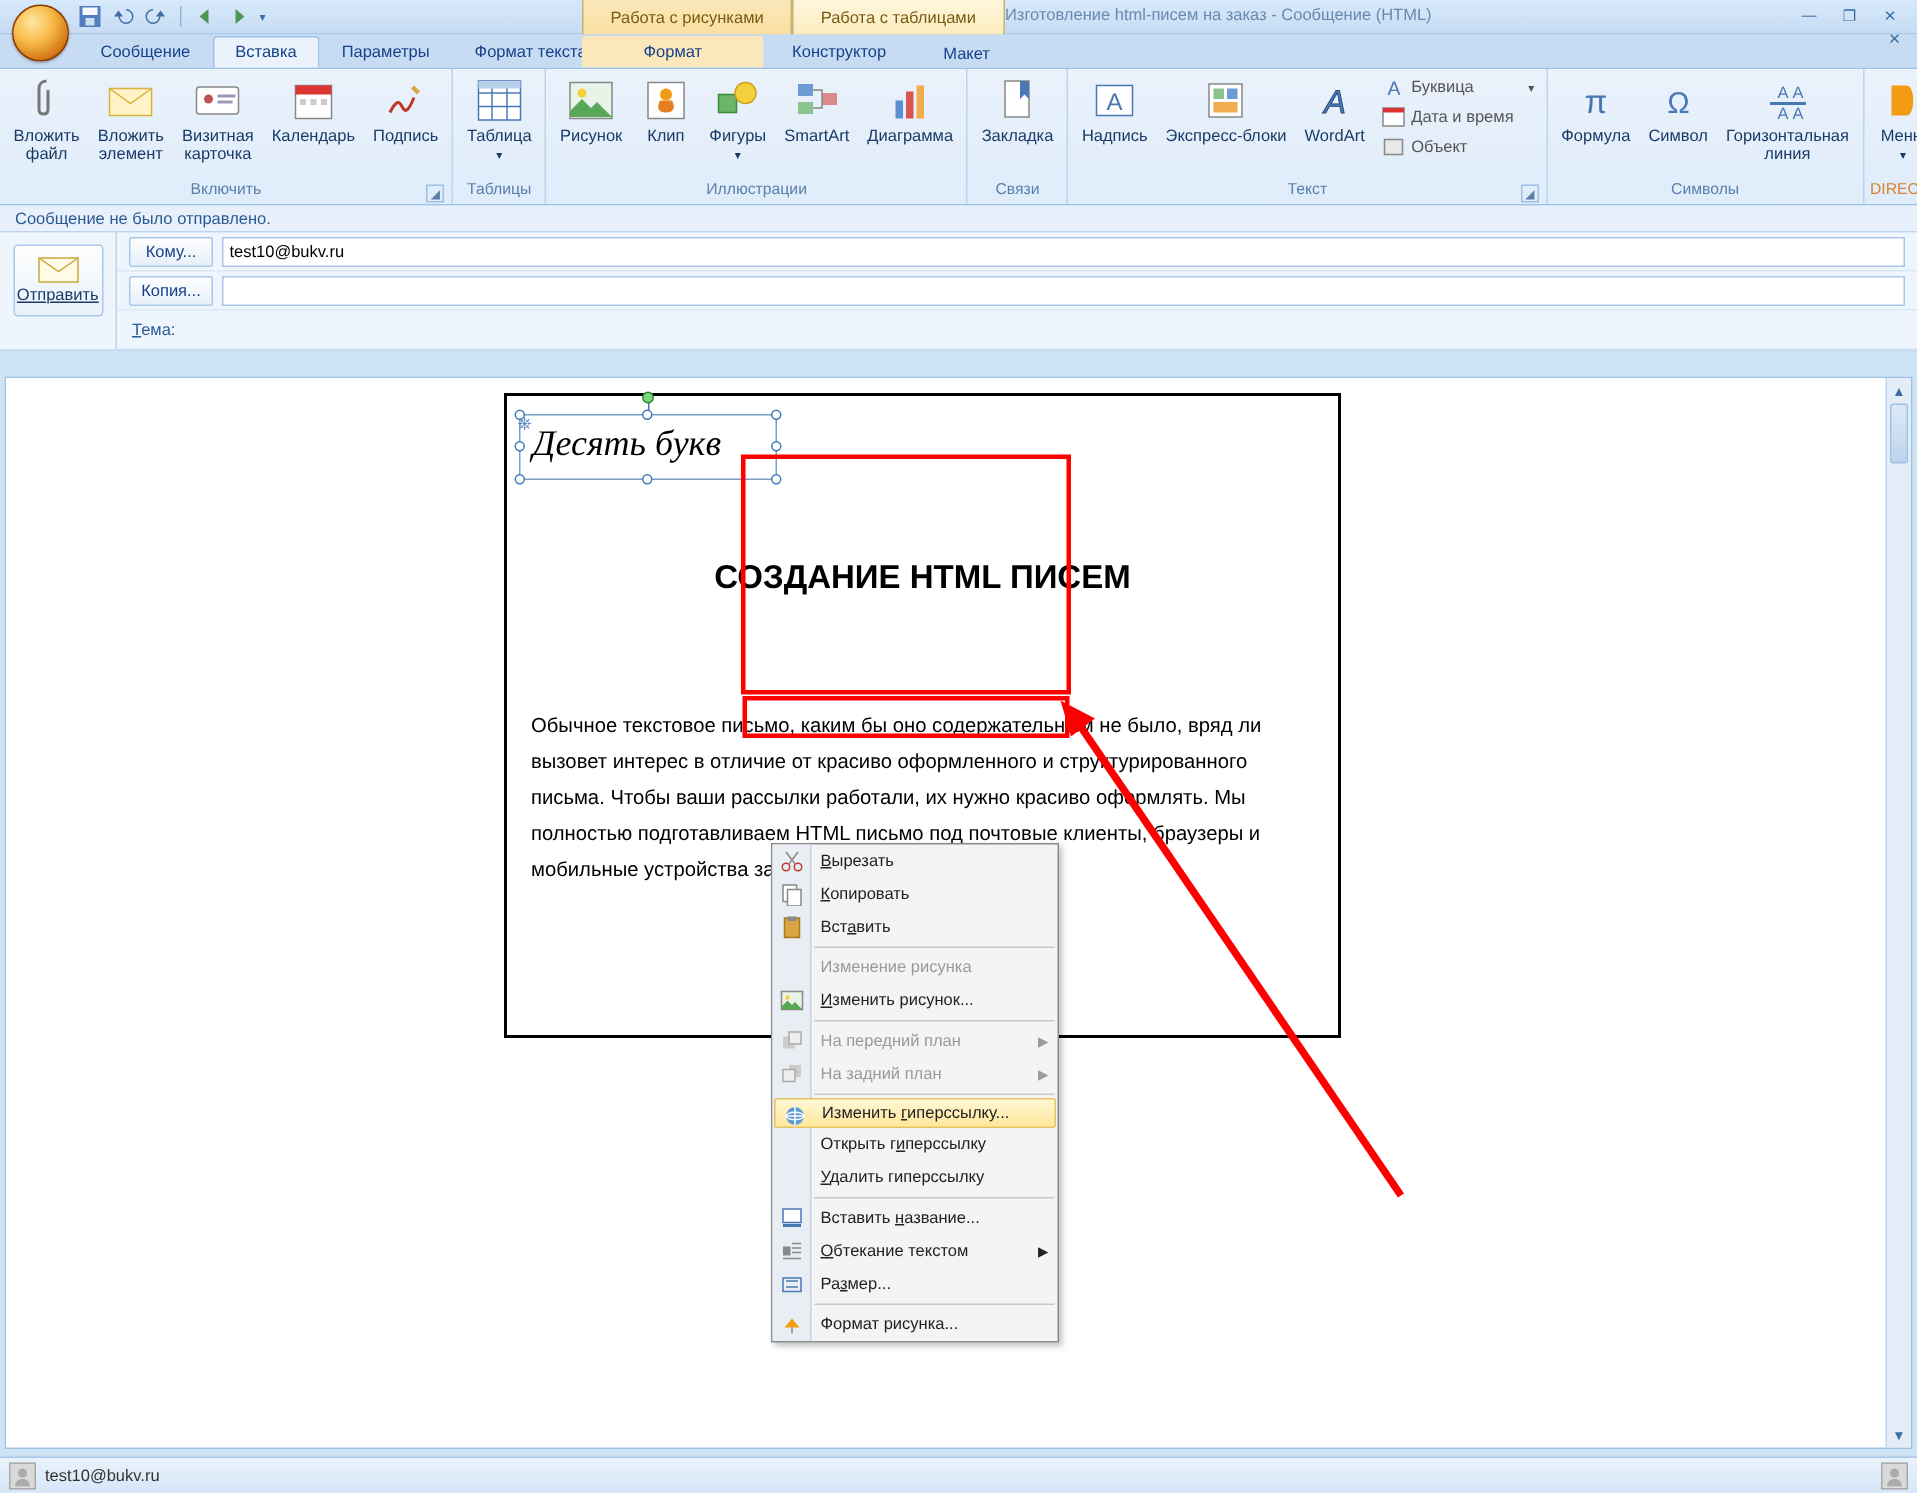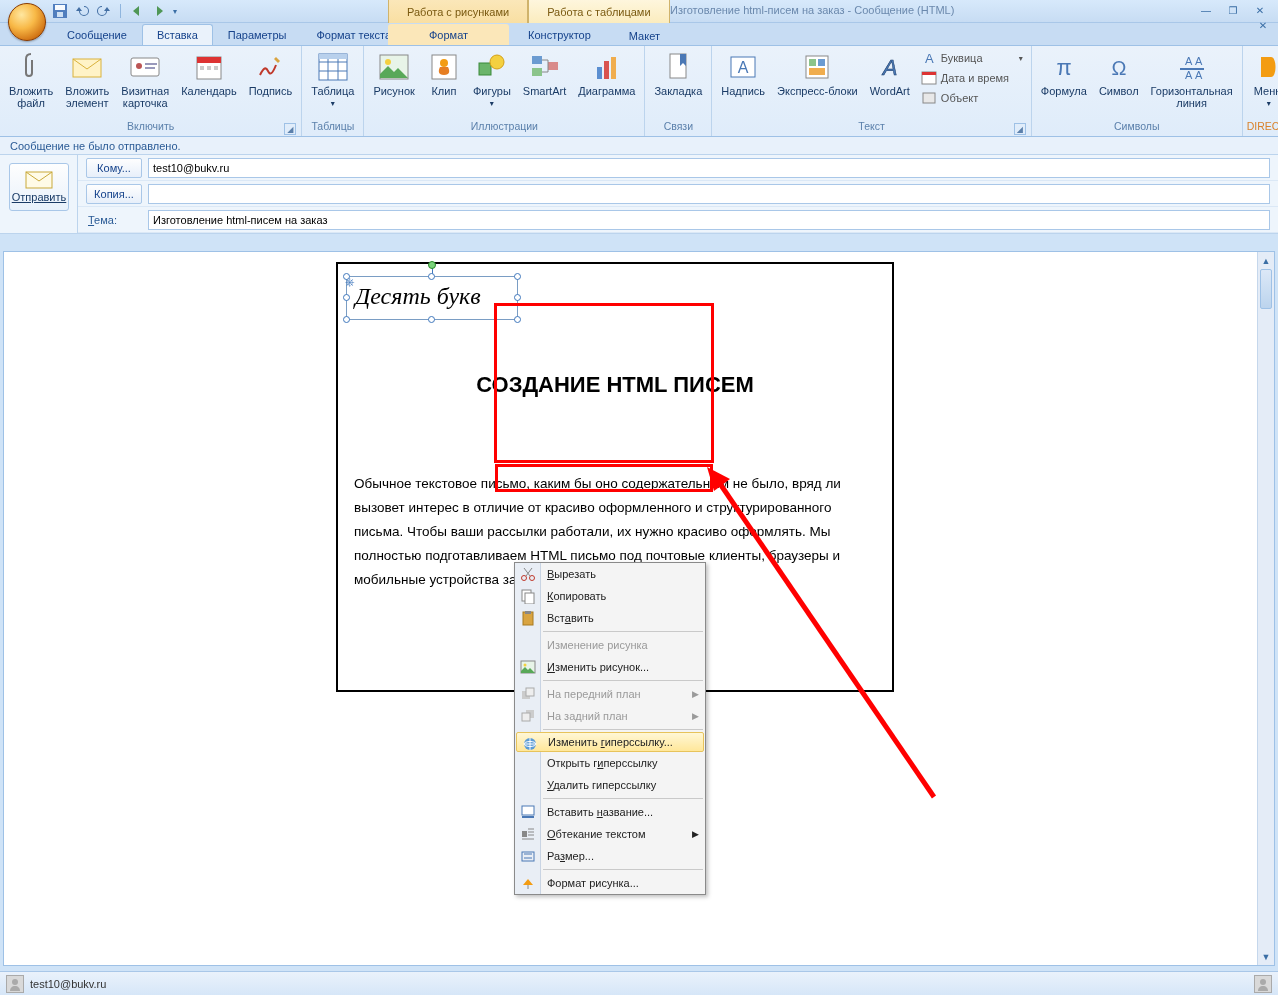--- a/index.html
+++ b/index.html
@@ -32,21 +32,21 @@
   .glbl{font-size:11px;color:#1a3b66;line-height:12px;white-space:pre}
   .group-title{height:16px;text-align:center;font-size:10.5px;color:#5b80ab;position:relative}
   .dlaunch{position:absolute;right:1px;bottom:1px;width:12px;height:12px;border:1px solid #9ec1e6;font-size:8px;display:flex;align-items:center;justify-content:center;color:#5b80ab}
   .side-stack{display:flex;flex-direction:column;gap:0;padding-top:0}
   .srow{display:flex;align-items:center;gap:4px;height:20px;padding:0 4px;font-size:11px;color:#555}
   .srow .sico{width:16px;height:16px}
 
   .info-bar{height:18px;background:#e8f1fb;border-bottom:1px solid #bcd4ed;padding-left:10px;display:flex;align-items:center;color:#2a5a95}
 
   .envelope{display:flex;border-bottom:1px solid #bcd4ed;background:#eef5fc}
-  .send-col{width:78px;padding:8px;display:flex;flex-direction:column;align-items:flex-end;gap:4px;border-right:1px solid #bcd4ed}
+  .send-col{width:78px;padding:8px;display:flex;flex-direction:column;align-items:center;gap:4px;border-right:1px solid #bcd4ed}
   .send-btn{width:60px;height:48px;background:linear-gradient(#fefefe,#e8f1fb);border:1px solid #a9c7e8;border-radius:3px;display:flex;flex-direction:column;align-items:center;justify-content:center;gap:2px}
   .fields{flex:1}
   .frow{display:flex;align-items:center;height:26px;border-bottom:1px solid #dbe8f6}
   .flabel{width:70px;padding:0 8px}
   .flabel button{width:56px;height:20px;background:linear-gradient(#fefefe,#e7effa);border:1px solid #a9c7e8;border-radius:2px;font:inherit;color:#15428b}
   .finput{flex:1;height:20px;margin:0 8px 0 0;border:1px solid #a9c7e8;background:#fff;padding:0 4px;font:inherit}
   .static-label{width:70px;padding-left:10px;color:#2a5a95}
 
   .canvas{position:absolute;left:0;right:0;top:248px;bottom:26px;background:#fff;border:1px solid #9ec1e6;margin:3px;overflow:hidden}
   .vscroll{position:absolute;right:0;top:0;bottom:0;width:17px;background:#e4ecf7;border-left:1px solid #c5d7ec}
@@ -412,21 +412,20 @@
     <div class="frow">
         <div class="flabel"><button>Кому...</button></div>
         <input class="finput" value="test10@bukv.ru" style="">
       </div>
     <div class="frow">
         <div class="flabel"><button>Копия...</button></div>
         <input class="finput" value="" style="">
       </div>
     <div class="frow">
         <div class="static-label"><span style="text-decoration:underline">Т</span>ема:</div>
-        <input class="finput" value="Изготовление html-писем на заказ" style="">
       </div>
   </div>
 </div>
 
 <div class="canvas">
   <div class="email-doc">
     <div class="logo-sel">
       <span class="anchor">⎈</span>
       <div class="sel-rot-line"></div>
         <div class="sel-rot"></div>

